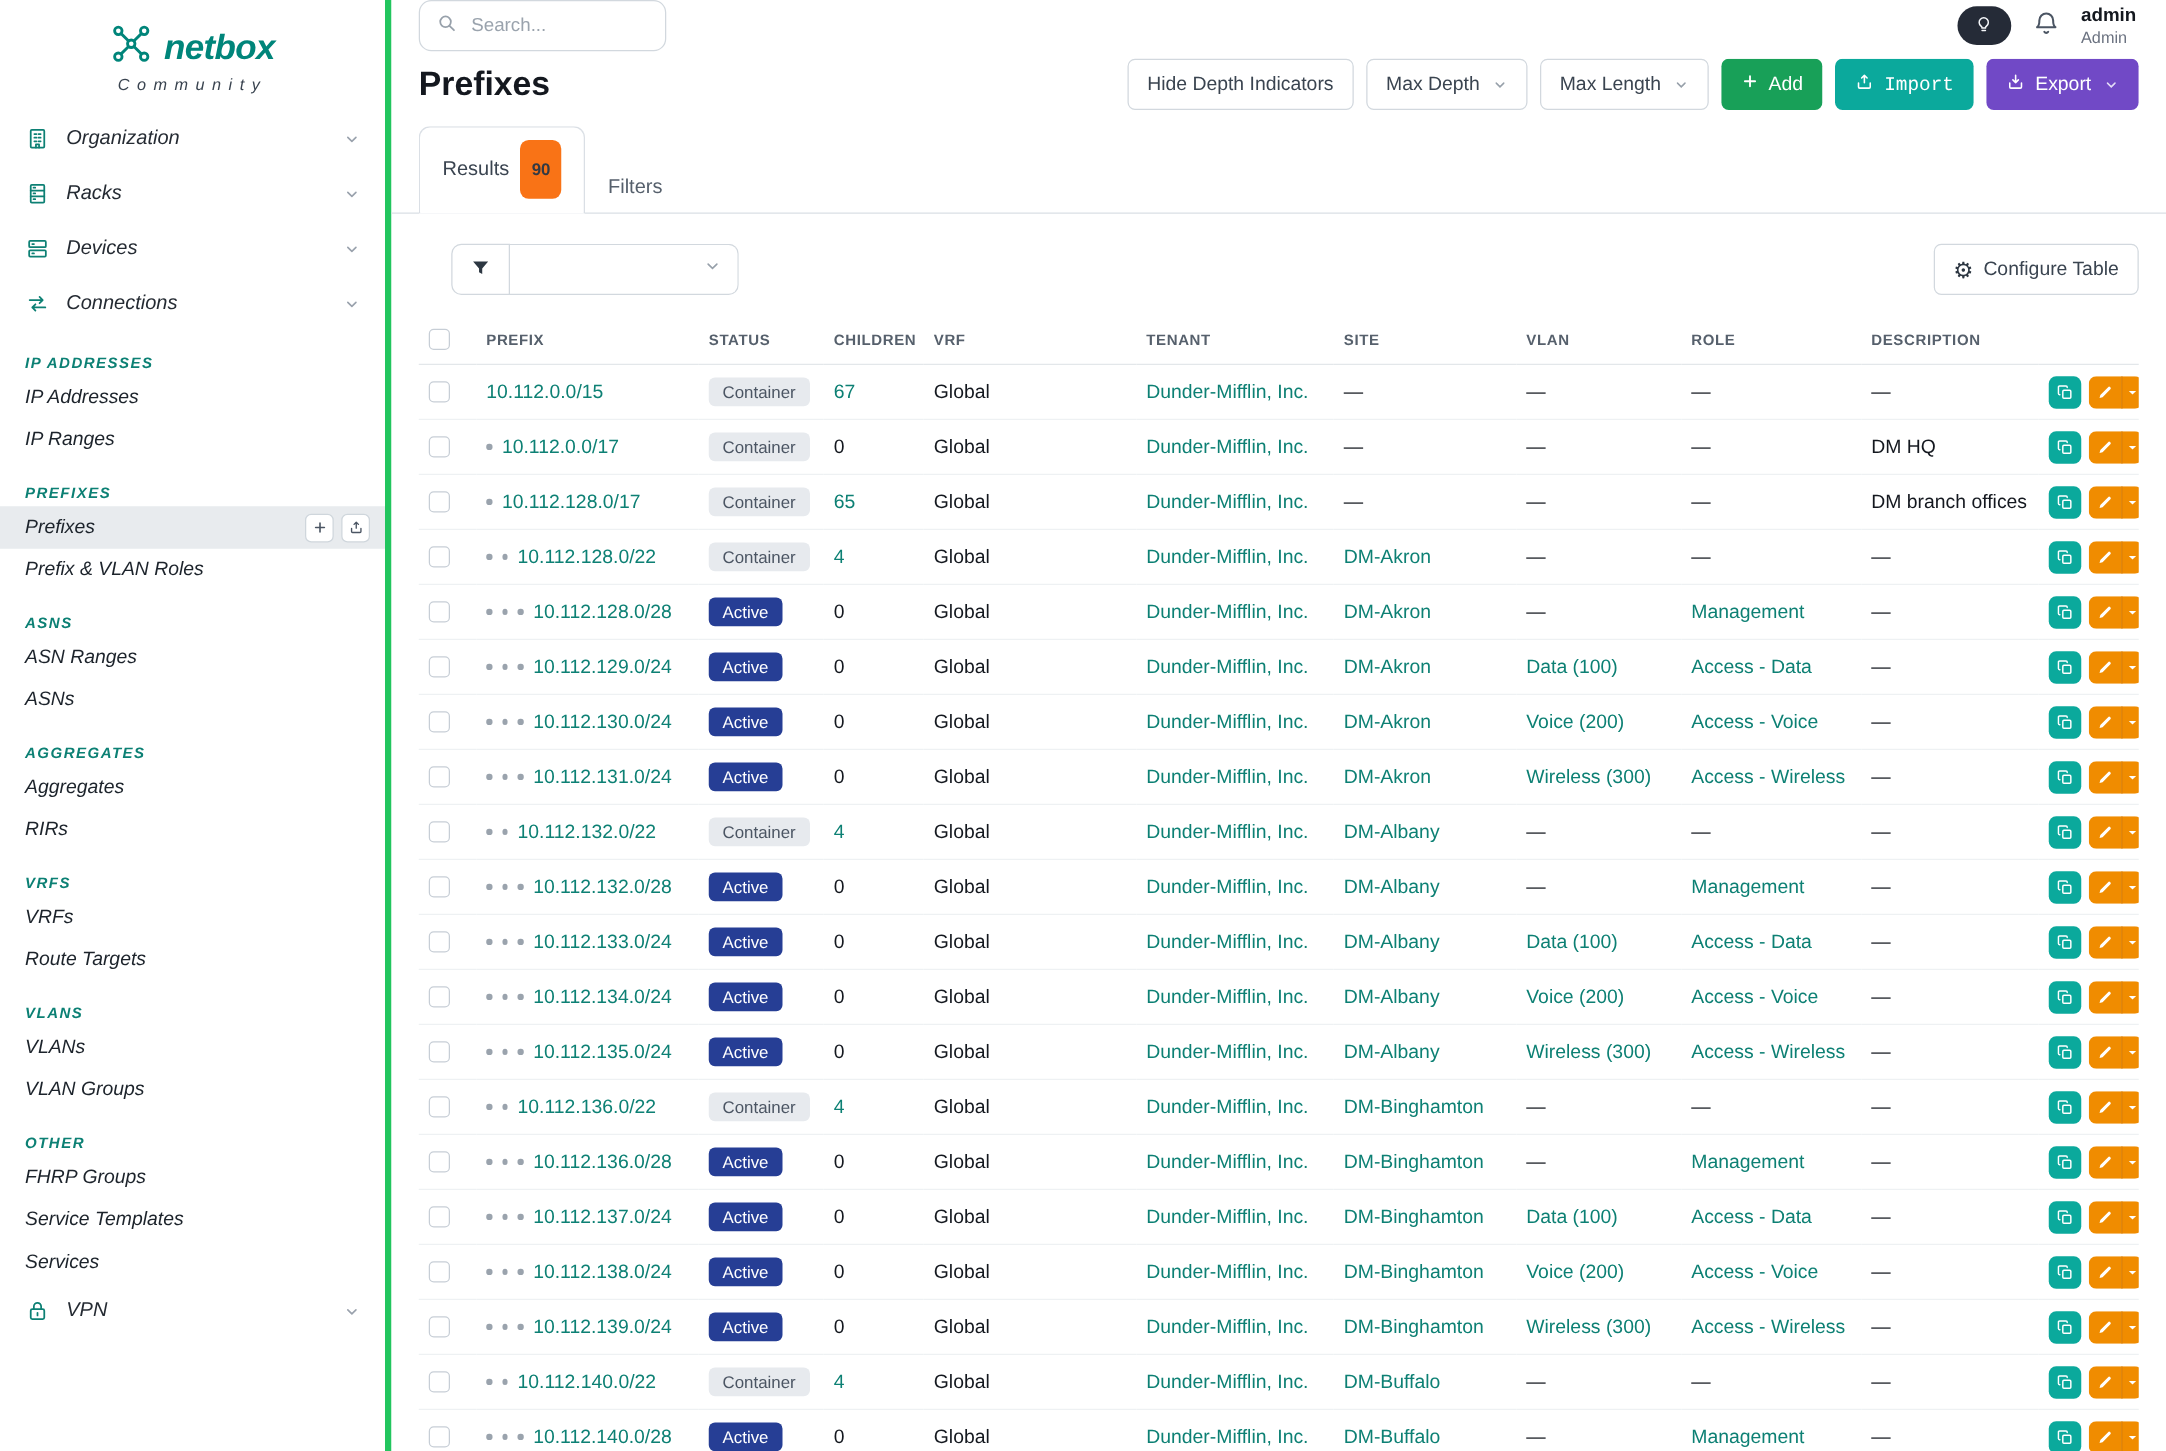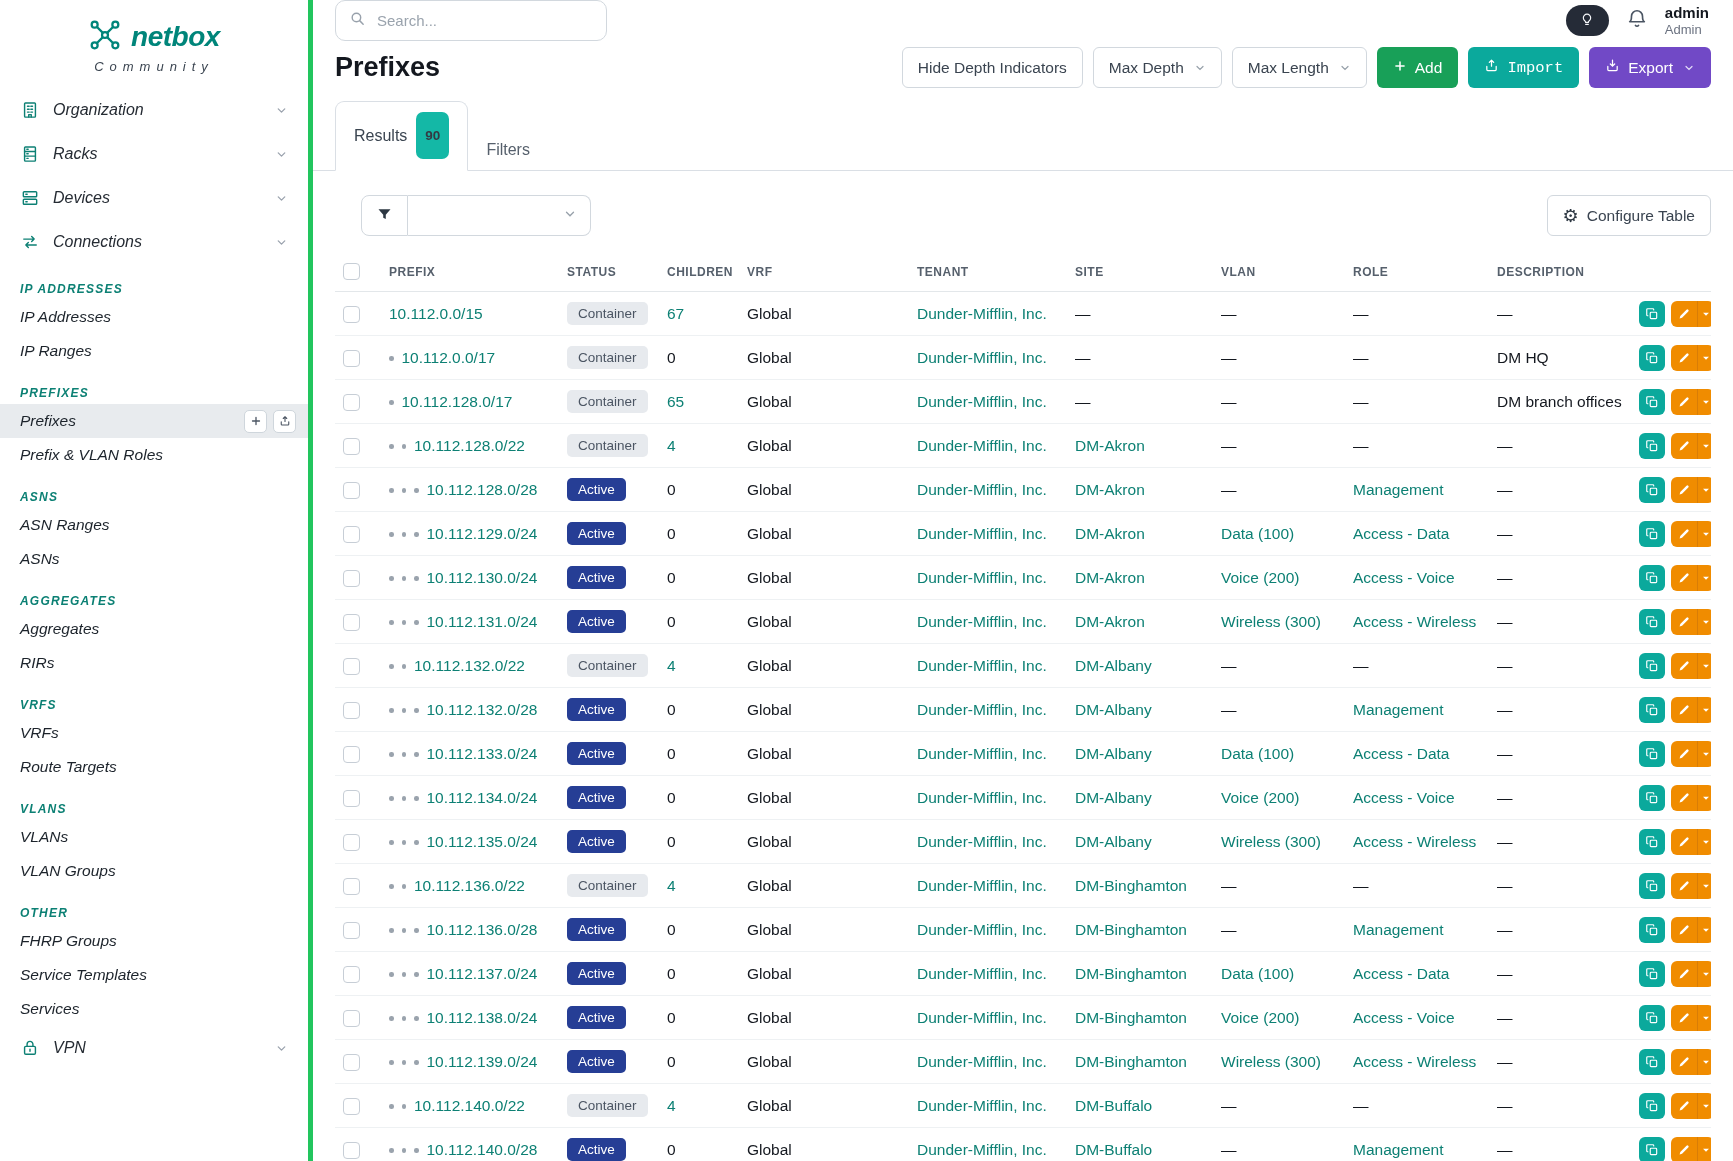--- a/index.html
+++ b/index.html
@@ -26,21 +26,21 @@
   .sec-item.active { background:#e8ebee; }
   .sec-actions { margin-left:auto; display:flex; gap:6px; }
   .mini-btn { width:23px; height:23px; border:1px solid #cfd6dc; border-radius:5px;
     background:#fff; color:#4b5563; font-size:14px; line-height:1; display:flex;
     align-items:center; justify-content:center; cursor:pointer; padding:0; }
 
   
   .main { flex:1; min-width:0; display:flex; flex-direction:column; }
 
   .topbar { height:62px; display:flex; align-items:center; padding:0 22px; }
-  .search-box { width:272px; height:41px; border:1px solid #d2d8de; border-radius:10px;
+  .search-box { width:198px; height:41px; border:1px solid #d2d8de; border-radius:10px;
     display:flex; align-items:center; gap:9px; padding:0 13px; background:#fff; }
   .search-box input { border:none; outline:none; font-size:15px; width:100%;
     font-family:inherit; color:#1b2430; }
   .search-box input::placeholder { color:#9aa3ad; }
   .top-right { margin-left:auto; display:flex; align-items:center; gap:17px; }
   .lamp-pill { width:43px; height:31px; border-radius:16px; background:#252b37; border:none;
     display:flex; align-items:center; justify-content:center; cursor:pointer; }
   .bell-btn { background:none; border:none; padding:0; display:flex; cursor:pointer; }
   .user-block { line-height:1.2; padding-right:2px; }
   .user-name { font-weight:700; font-size:15px; color:#14181f; }
@@ -58,21 +58,21 @@
   .btn-purple { background:#7149c6; color:#fff; }
   .btn .caret { display:flex; margin-left:2px; }
 
   .tabs { margin-top:13px; padding:0 22px; border-bottom:1px solid #dadfe5;
     display:flex; align-items:flex-end; }
   .tab { padding:10px 18px 11px; font-size:16px; color:#3a4450; cursor:pointer;
     display:flex; align-items:center; gap:9px; }
   .tab.active { background:#fff; border:1px solid #dadfe5; border-bottom:1px solid #fff;
     border-radius:9px 9px 0 0; margin-bottom:-1px; }
   .tab.inactive { color:#56606c; }
-  .badge-count { background:#14b8a6; color:#333a43; border-radius:7px; padding:16px 9px;
+  .badge-count { background:#f97316; color:#333a43; border-radius:7px; padding:16px 9px;
     font-size:13.5px; font-weight:600; }
 
   .controls { display:flex; align-items:center; padding:24px 22px 0; }
   .quick-search { width:226px; height:41px; border:1px solid #d2d8de; border-radius:8px;
     padding:0 13px; font-size:15px; font-family:inherit; outline:none; color:#1b2430; }
   .quick-search::placeholder { color:#9aa3ad; }
   .filter-group { display:flex; height:41px; margin-left:26px; }
   .filter-btn { width:47px; border:1px solid #d2d8de; border-radius:8px 0 0 8px;
     background:#fff; display:flex; align-items:center; justify-content:center; cursor:pointer; }
   .filter-select { width:183px; border:1px solid #d2d8de; border-left:none;

